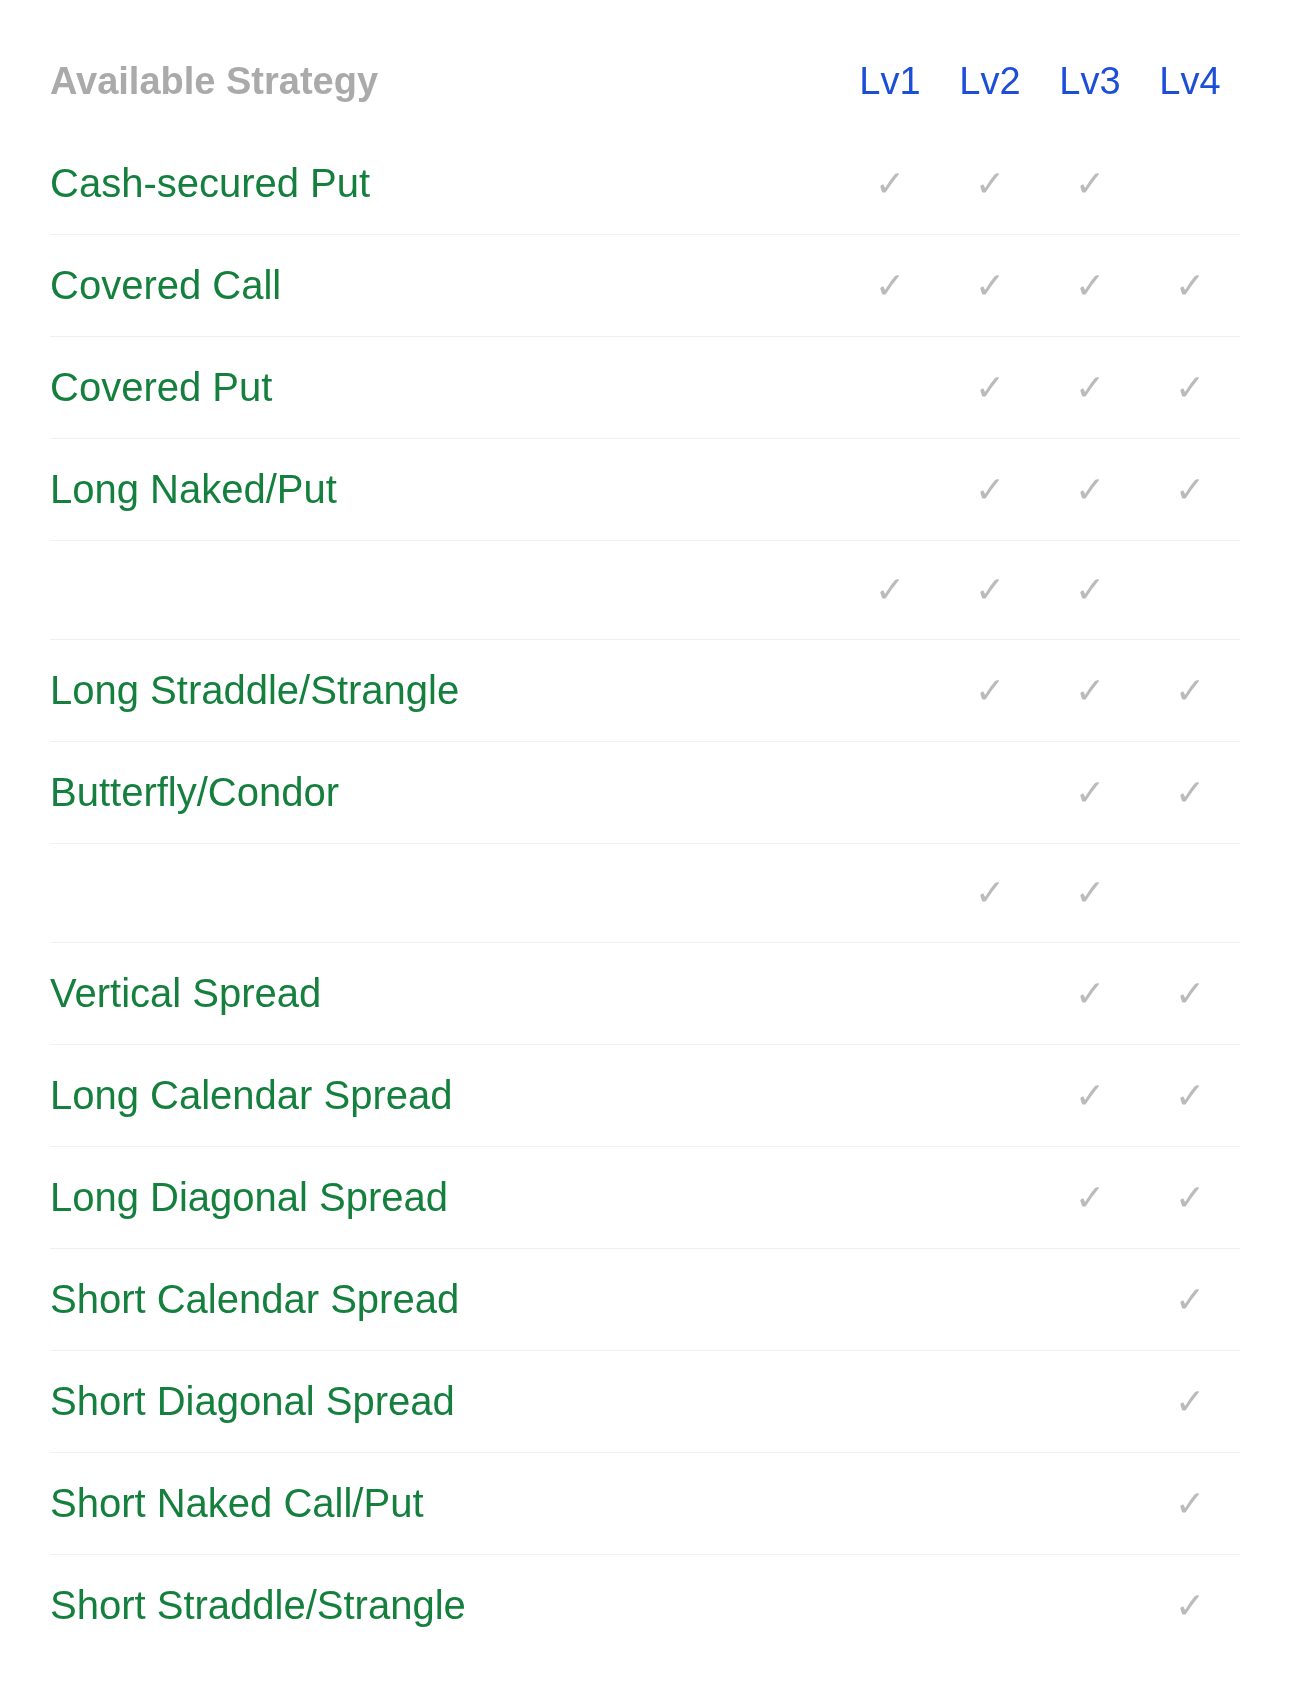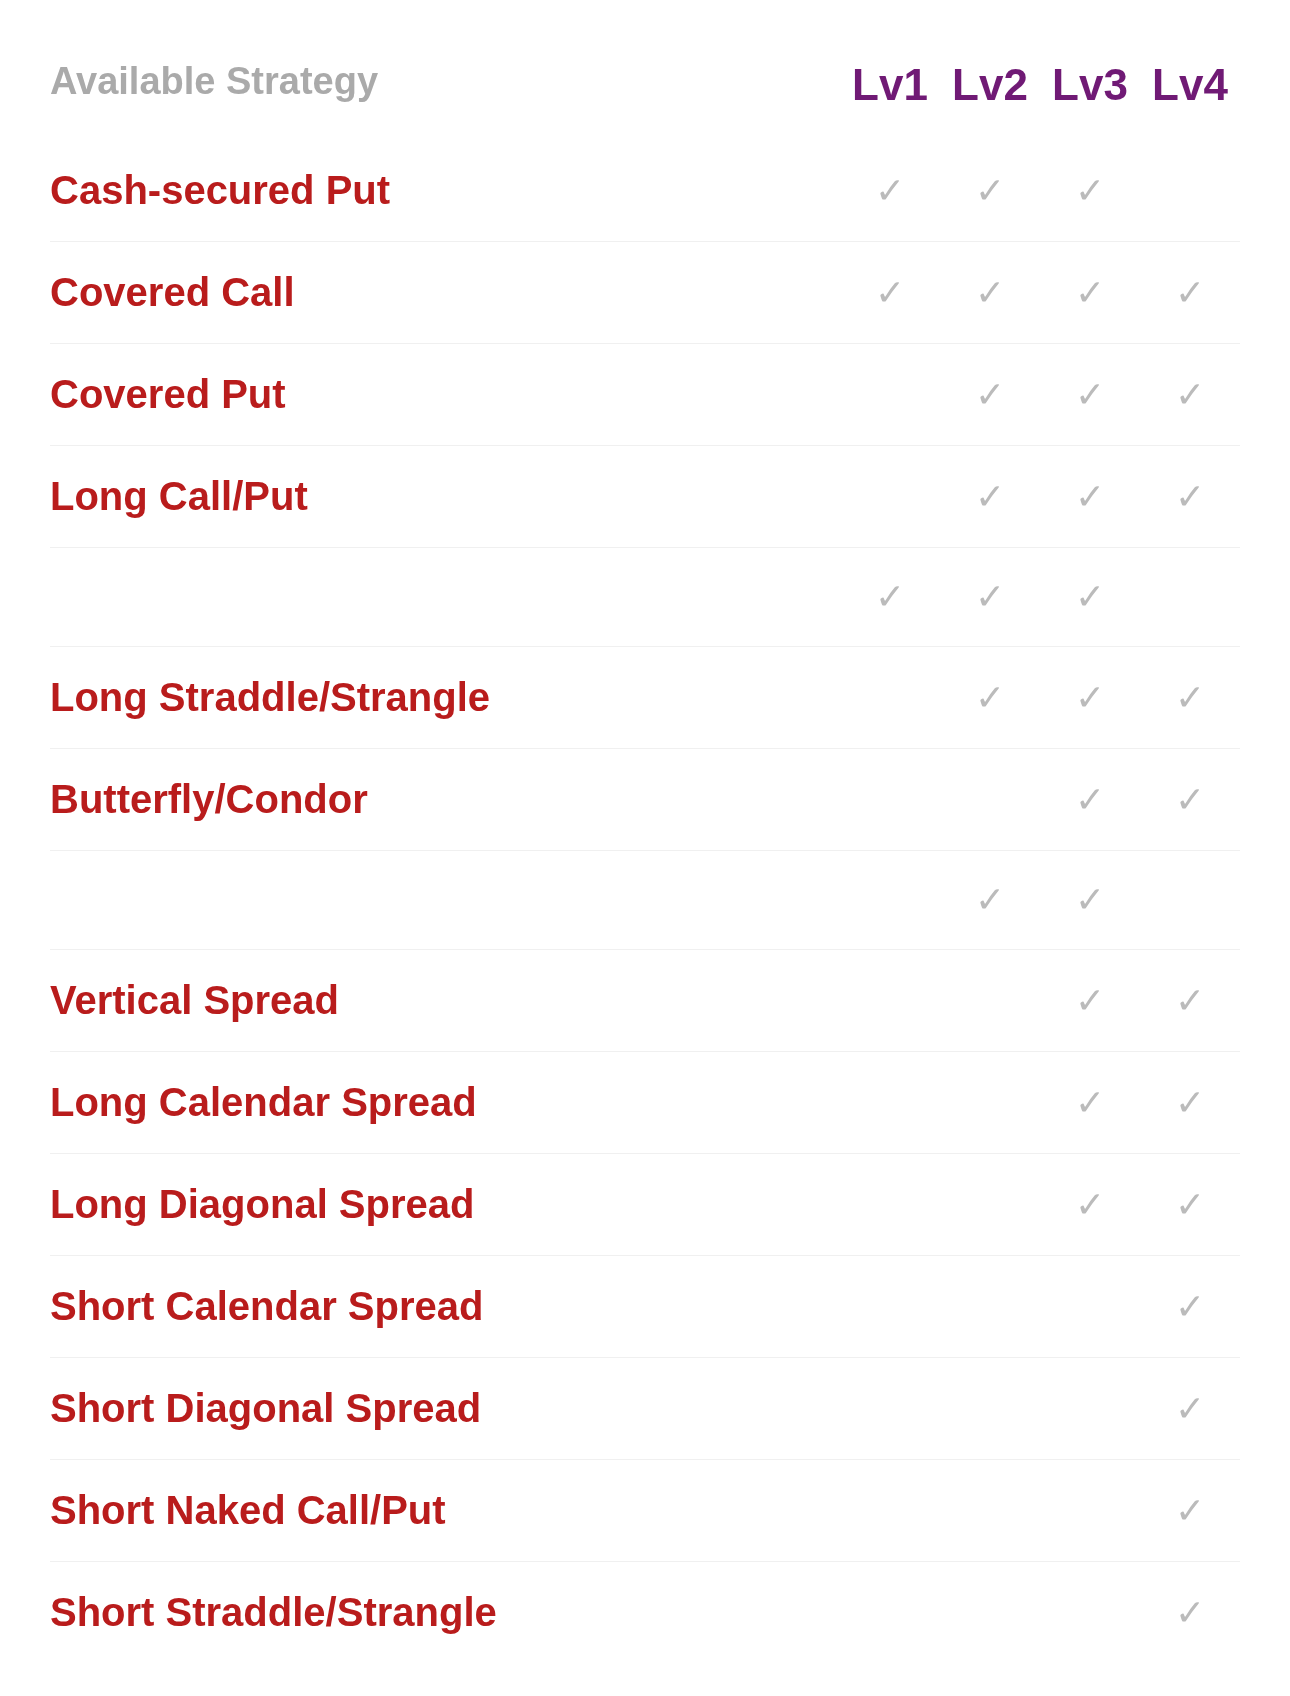--- a/index.html
+++ b/index.html
@@ -27,42 +27,42 @@
       border-bottom: none;
     }
 
     .header-strategy {
       font-size: 38px;
       color: #aaaaaa;
       font-weight: 700;
     }
 
     .header-level {
-      font-size: 44px;
-      color: #701a75;
-      font-weight: 700;
+      font-size: 38px;
+      color: #1d4ed8;
+      font-weight: 400;
       text-align: center;
     }
 
     .table-row {
       display: grid;
       grid-template-columns: 1fr 100px 100px 100px 100px;
       padding: 28px 0;
       border-bottom: 1px solid #f0f0f0;
       align-items: center;
     }
 
     .table-row:last-child {
       border-bottom: none;
     }
 
     .strategy-name {
       font-size: 40px;
-      color: #b91c1c;
-      font-weight: 700;
+      color: #15803d;
+      font-weight: 400;
     }
 
     .check-cell {
       text-align: center;
       font-size: 36px;
       color: #bbbbbb;
     }
 
     .checkmark {
       display: inline-block;
@@ -102,21 +102,21 @@
         <div class="check-cell"><span class="checkmark">✓</span></div>
       </div>
       <div class="table-row">
         <div class="strategy-name">Covered Put</div>
         <div class="check-cell"><span class="empty"></span></div>
         <div class="check-cell"><span class="checkmark">✓</span></div>
         <div class="check-cell"><span class="checkmark">✓</span></div>
         <div class="check-cell"><span class="checkmark">✓</span></div>
       </div>
       <div class="table-row">
-        <div class="strategy-name">Long Call/Put</div>
+        <div class="strategy-name">Long Naked/Put</div>
         <div class="check-cell"><span class="empty"></span></div>
         <div class="check-cell"><span class="checkmark">✓</span></div>
         <div class="check-cell"><span class="checkmark">✓</span></div>
         <div class="check-cell"><span class="checkmark">✓</span></div>
       </div>
       <div class="table-row">
         <div class="check-cell"><span class="empty"></span></div>
         <div class="check-cell"><span class="checkmark">✓</span></div>
         <div class="check-cell"><span class="checkmark">✓</span></div>
         <div class="check-cell"><span class="checkmark">✓</span></div>

